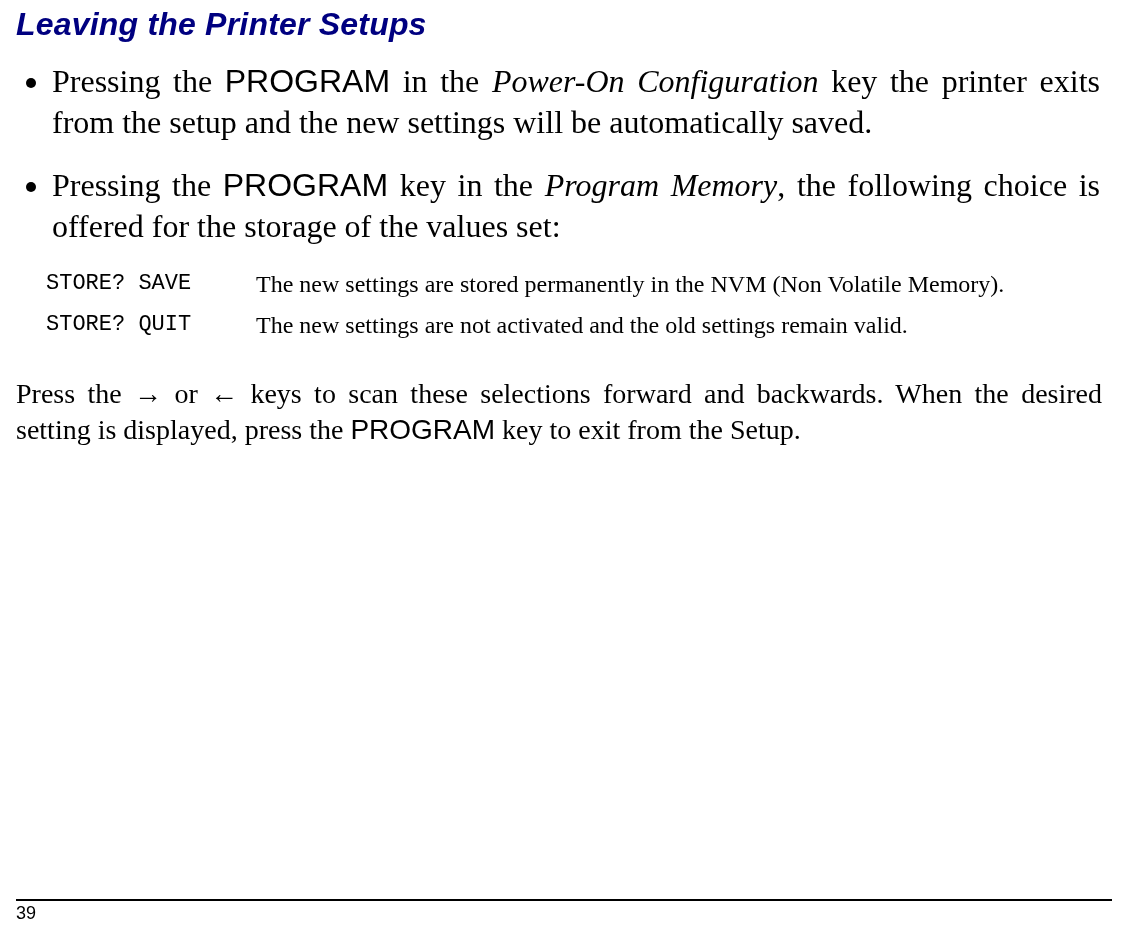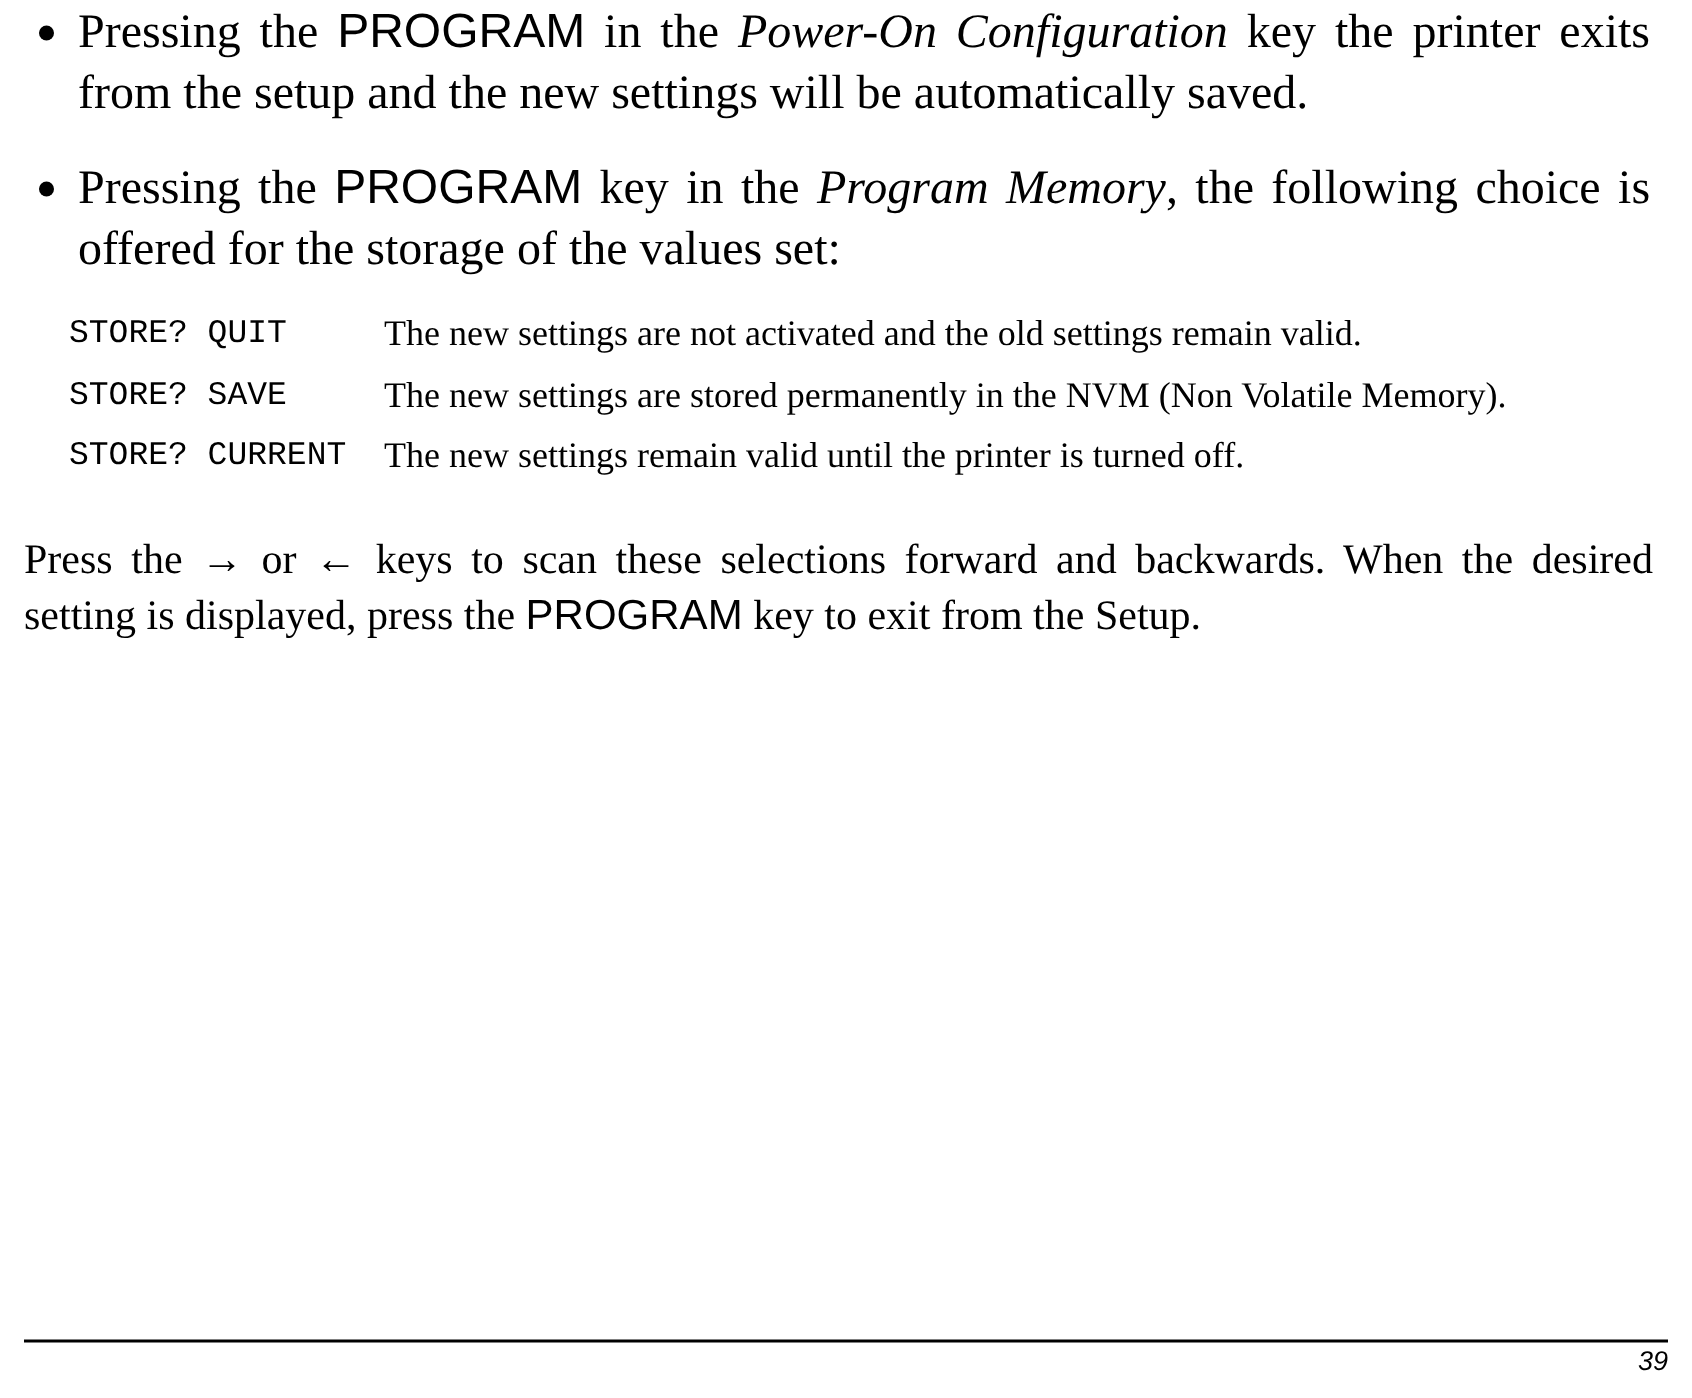--- a/index.html
+++ b/index.html
@@ -70,59 +70,55 @@
     font-size: 28px;
     line-height: 1.28;
     text-align: justify;
     margin: 36px 10px 0 0;
   }
   .page-footer {
     position: absolute;
     left: 16px;
     right: 16px;
     bottom: 14px;
-    text-align: right;
-    font-style: italic;
+    text-align: left;
   }
   .footer-line {
     border-top: 2px solid #000;
     margin-bottom: 2px;
   }
   .page-number {
     font-family: Arial, Helvetica, sans-serif;
     font-size: 18px;
   }
 </style>
 </head>
 <body>
 
 <div class="page">
 
+  <h1 class="title">Leaving the Printer Setups</h1>
 
   <ul class="bullets">
     <li>
       <span>Pressing the </span><span class="sans">PROGRAM</span><span> in the </span><span class="ital">Power-On Configuration</span><span> key the printer exits from the setup and the new settings will be automatically saved.</span>
     </li>
     <li>
       <span>Pressing the </span><span class="sans">PROGRAM</span><span> key in the </span><span class="ital">Program Memory</span><span>, the following choice is offered for the storage of the values set:</span>
     </li>
   </ul>
 
   <div class="store-table">
     <div class="store-row">
-      <div class="store-label mono">STORE? QUIT</div>
-      <div class="store-desc">The new settings are not activated and the old settings remain valid.</div>
-    </div>
-    <div class="store-row">
       <div class="store-label mono">STORE? SAVE</div>
       <div class="store-desc">The new settings are stored permanently in the NVM (Non Volatile Memory).</div>
     </div>
     <div class="store-row">
-      <div class="store-label mono">STORE? CURRENT</div>
-      <div class="store-desc">The new settings remain valid until the printer is turned off.</div>
+      <div class="store-label mono">STORE? QUIT</div>
+      <div class="store-desc">The new settings are not activated and the old settings remain valid.</div>
     </div>
   </div>
 
   <div class="closing">
     <span>Press the → or ← keys to scan these selections forward and backwards. When the desired setting is displayed, press the </span><span class="sans">PROGRAM</span><span> key to exit from the Setup.</span>
   </div>
 
   <div class="page-footer">
     <div class="footer-line"></div>
     <div class="page-number">39</div>

